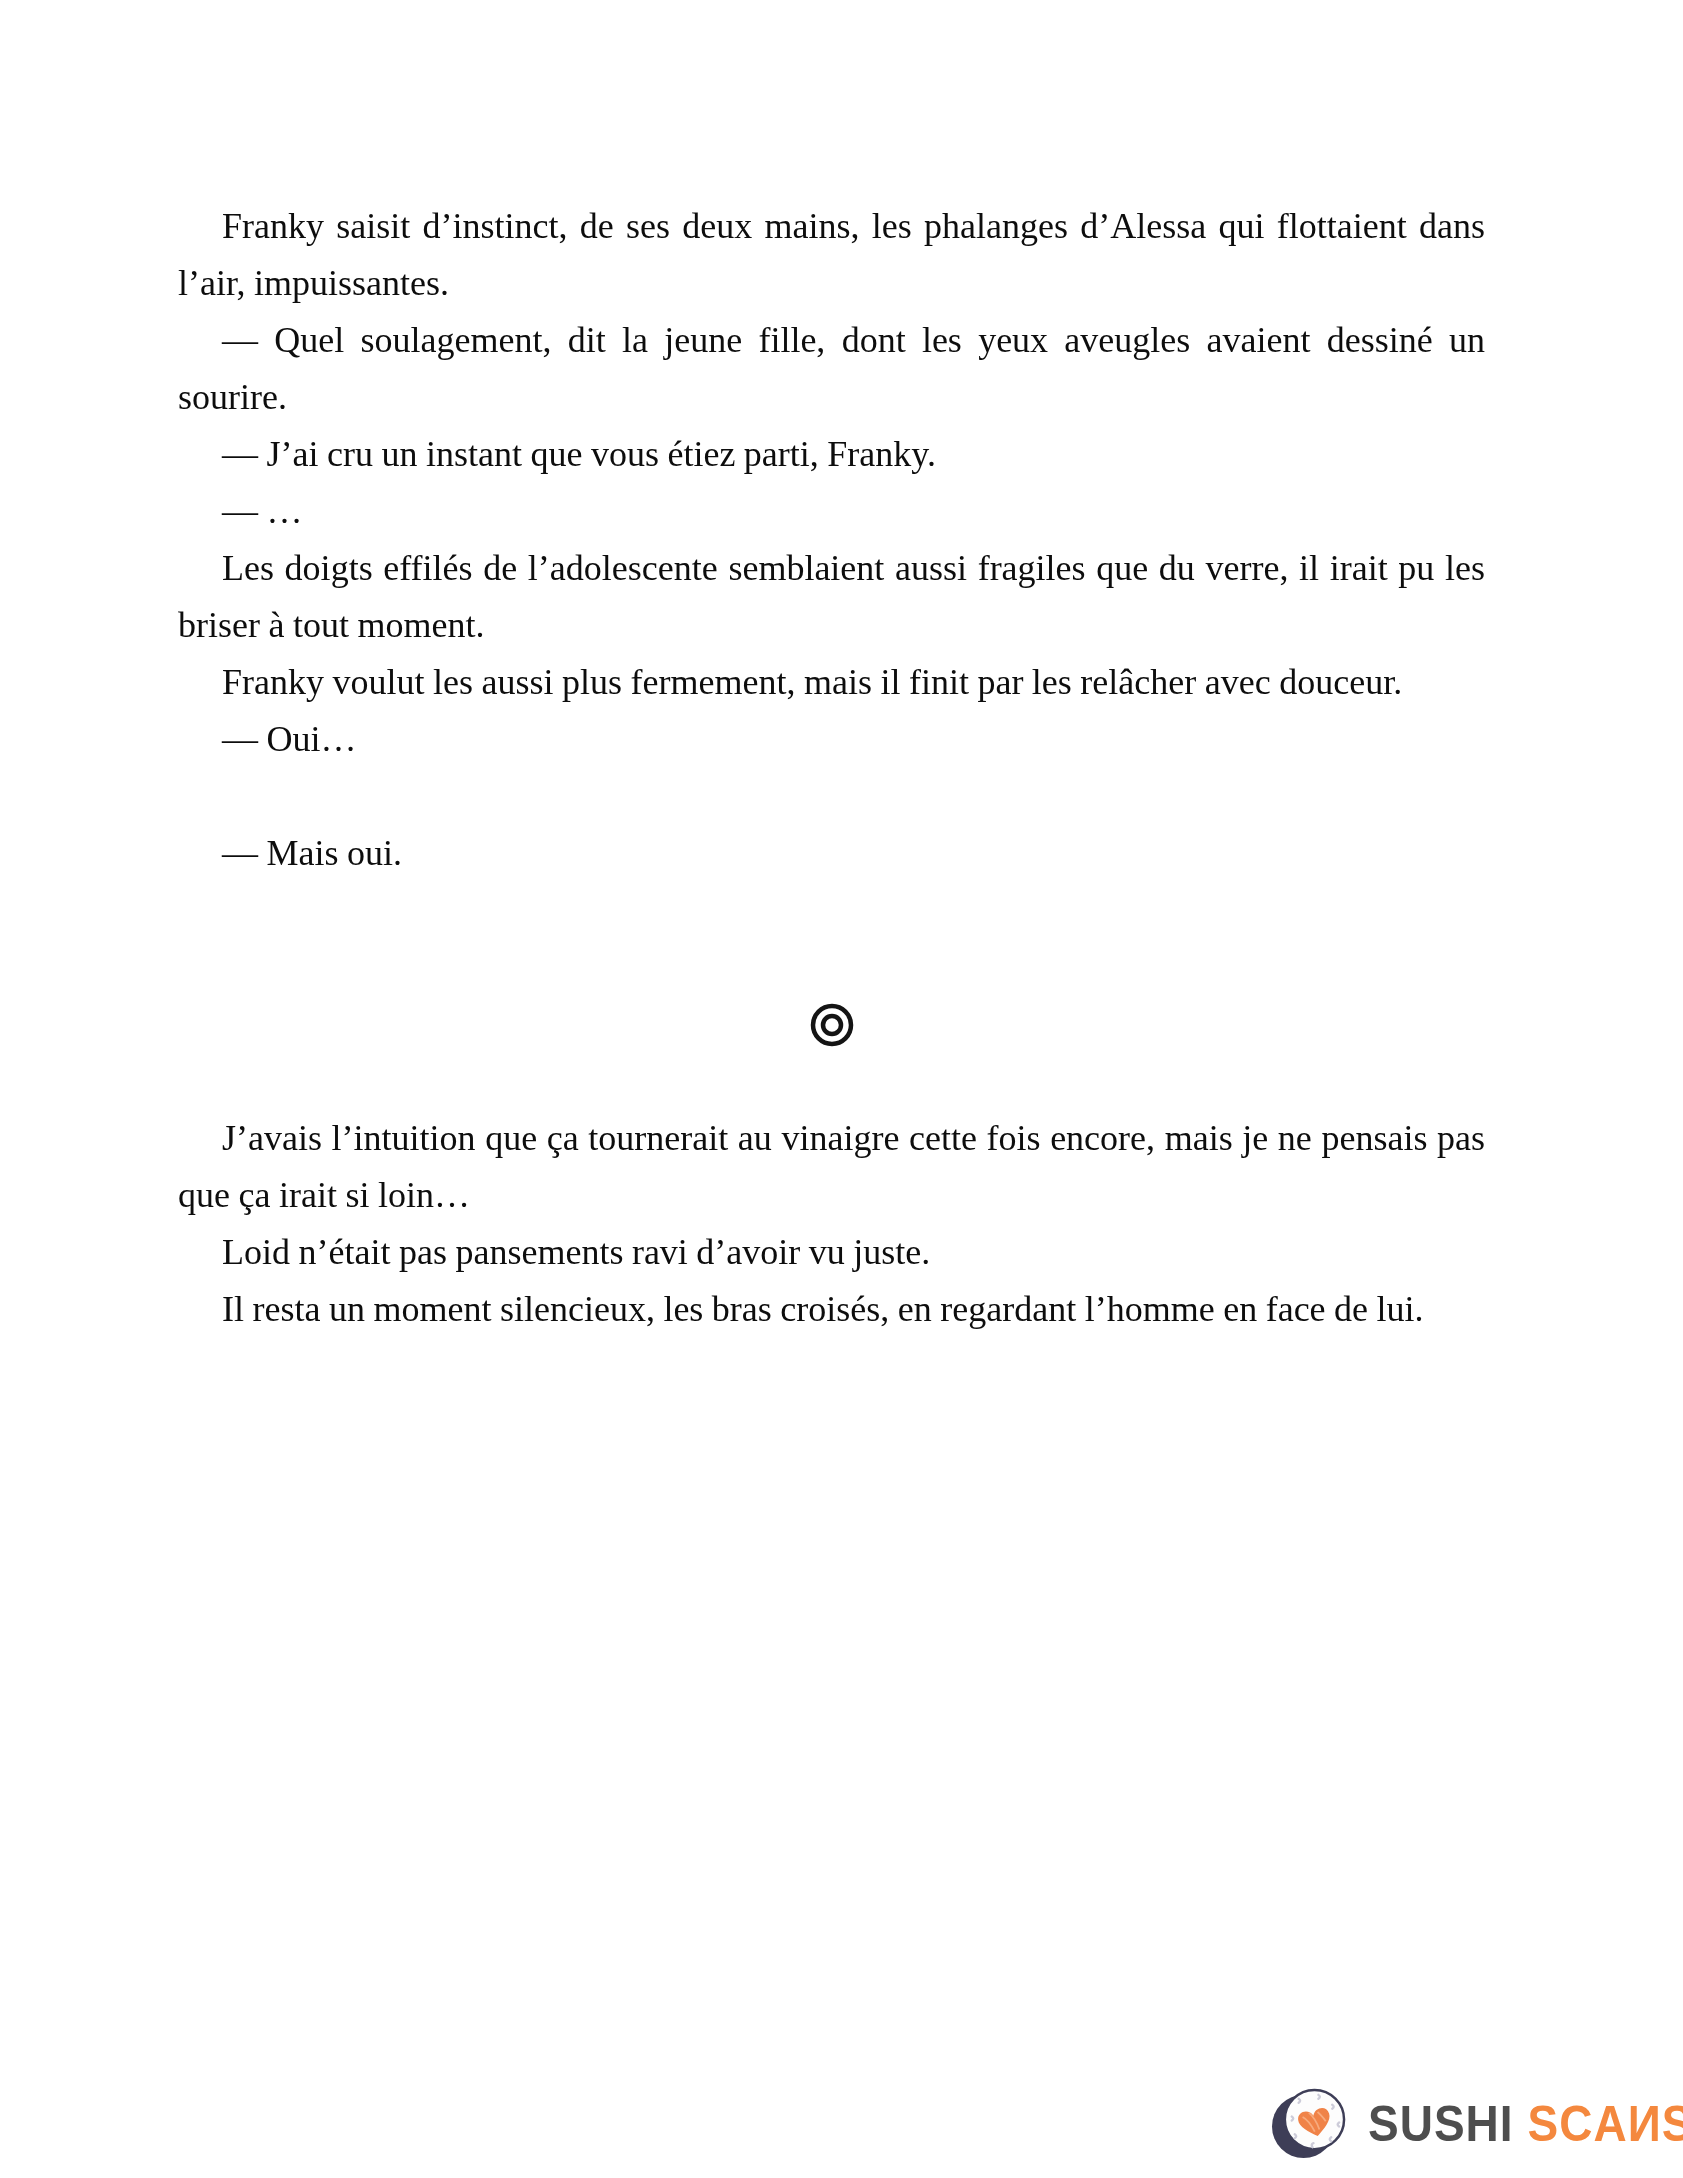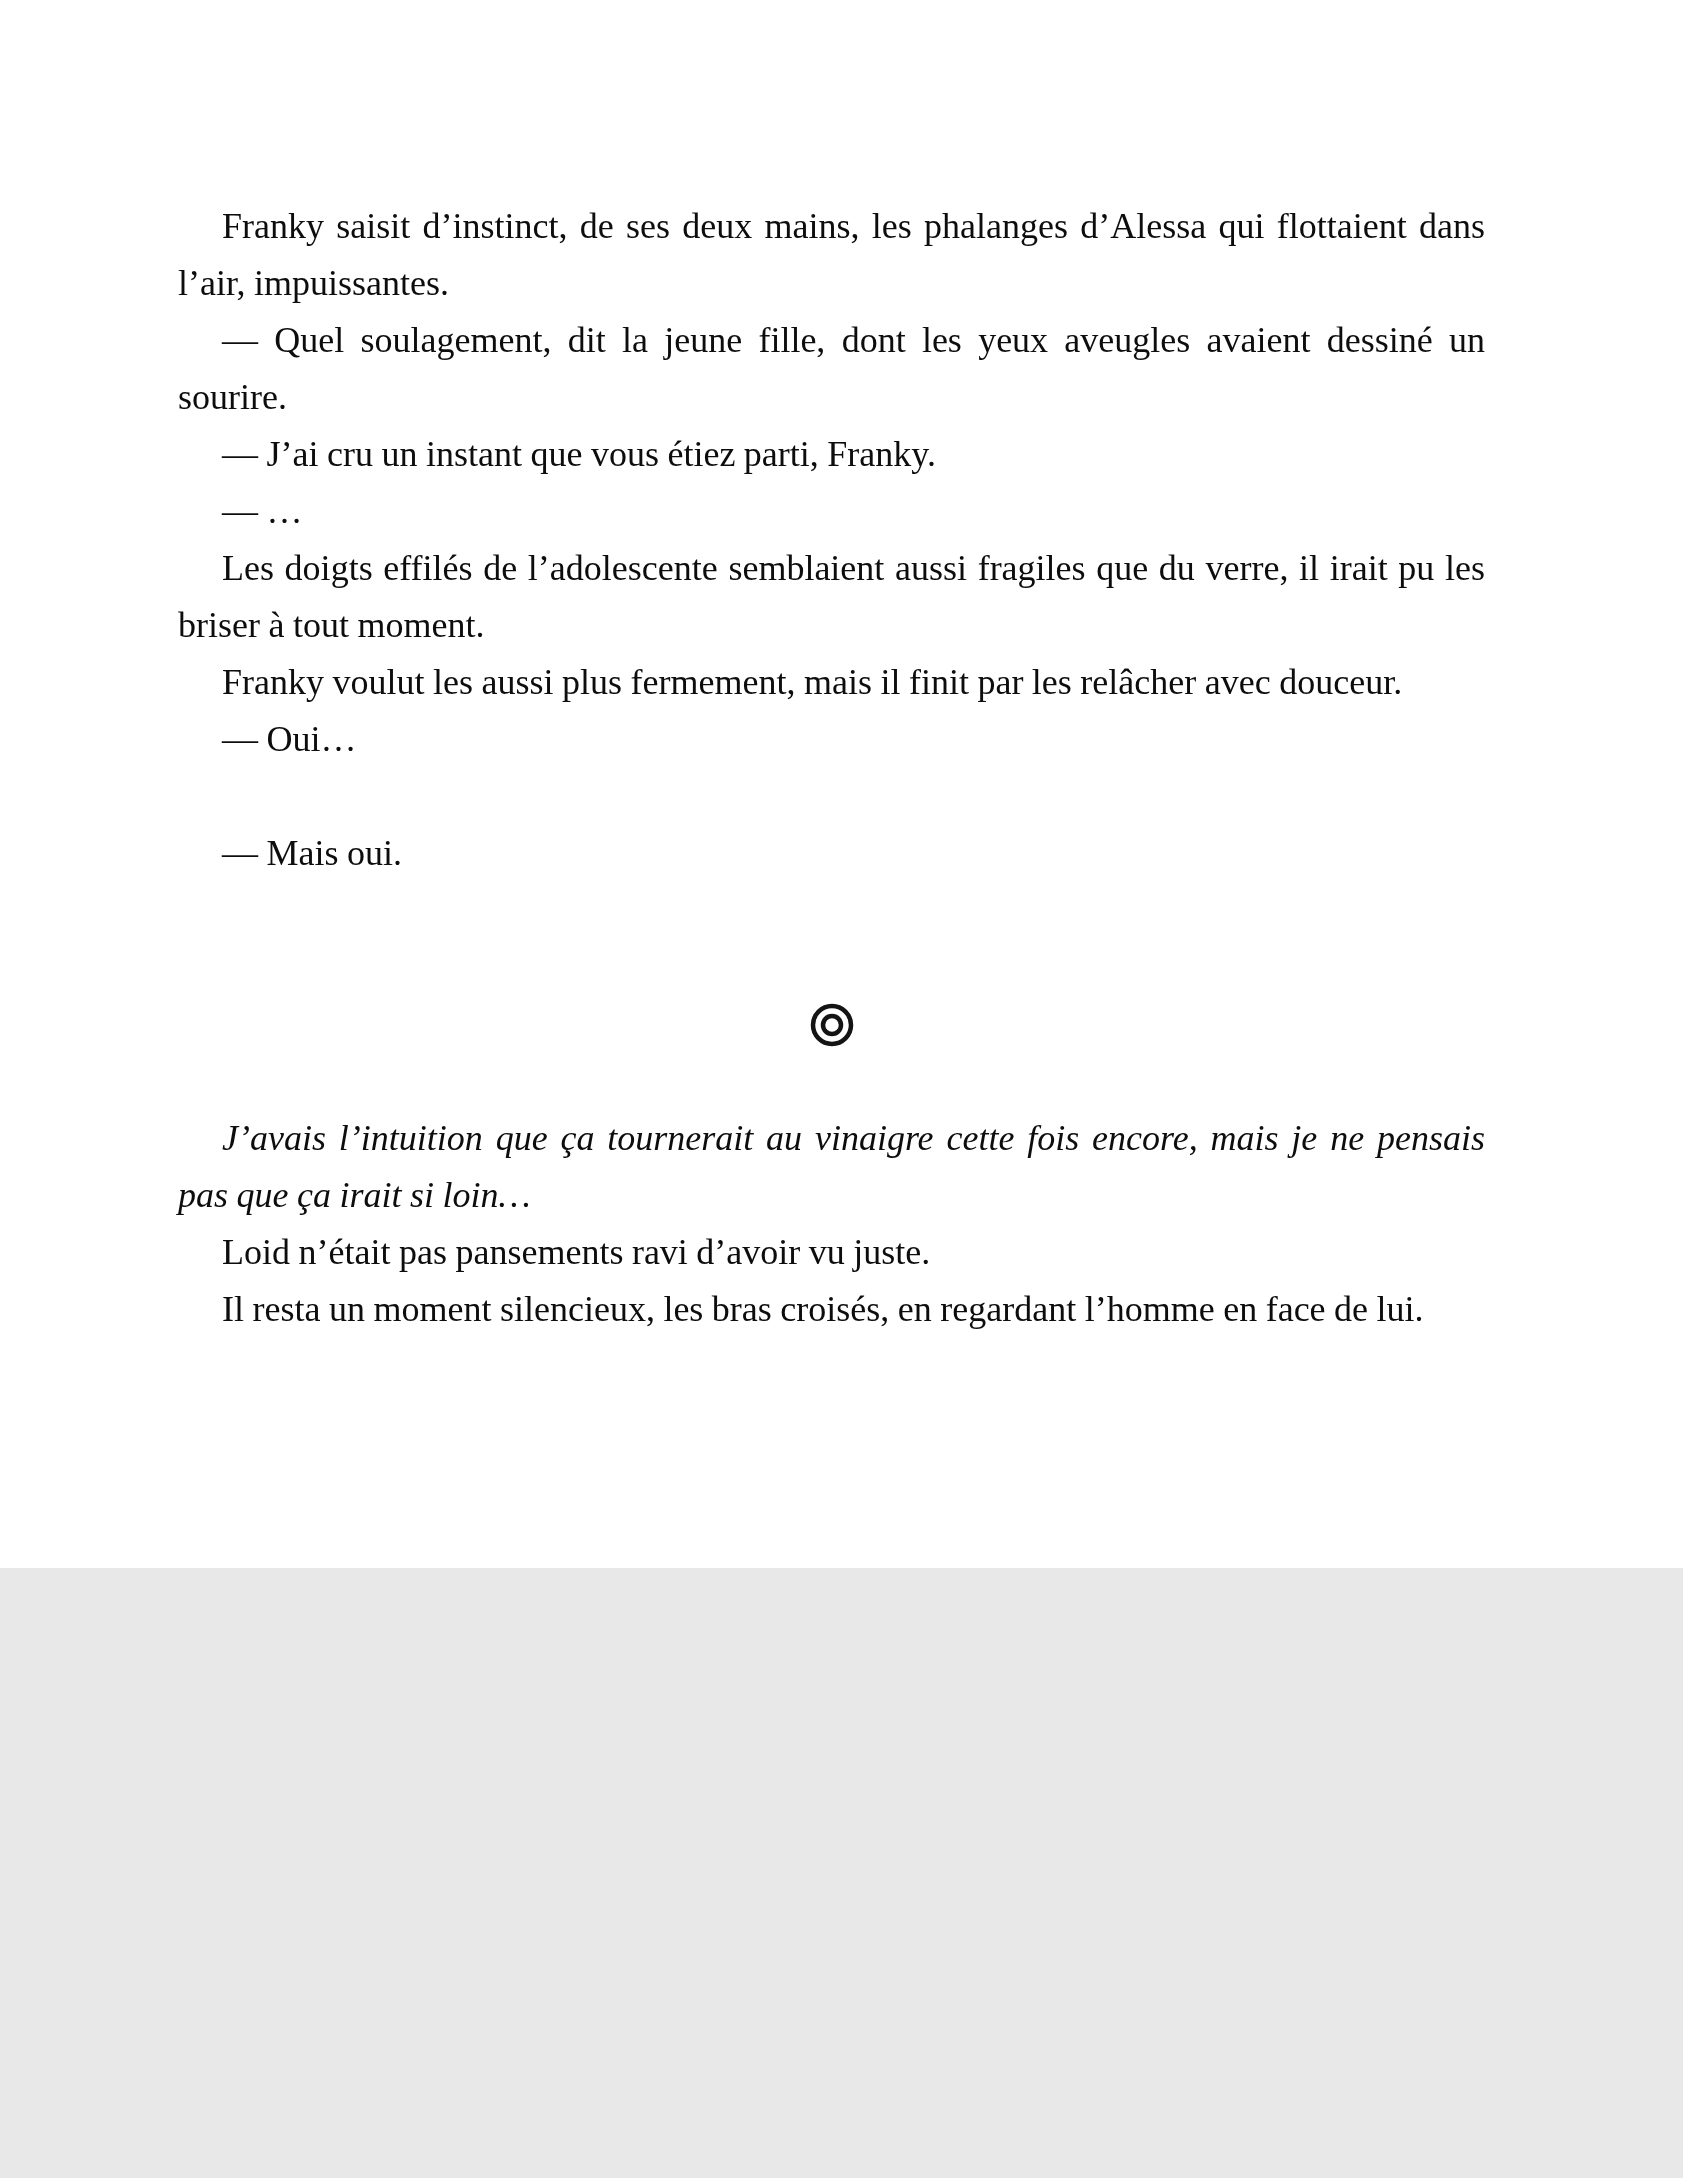--- a/index.html
+++ b/index.html
@@ -1,33 +1,33 @@
 <!DOCTYPE html>
 <html lang="fr" style="--paper: #ffffff; --ink: #0d0d0d; --brand_gray: #4e4e4e; --brand_orange: #f4883e; --nori: #3e3e57; --salmon: #f08348; --salmon_light: #f8b084; --rice_mark: #cdccd9;"><head>
 <meta charset="utf-8">
 <style>
   html,body { margin:0; padding:0; background:#e8e8e8; }
   .page {
     position:relative;
-    width:1683px; height:1568px;
+    width:1683px; height:2178px;
     margin:0 auto;
     background:var(--paper,#ffffff);
     color:var(--ink,#0d0d0d);
     font-family:"Liberation Serif","DejaVu Serif",serif;
     overflow:hidden;
   }
   .text-block {
     position:absolute;
     left:178px; top:198px; width:1307px;
     font-size:36px; line-height:57px;
     text-align:justify;
     word-spacing:-0.5px;
   }
   .text-block p { margin:0; text-indent:44px; }
-  .text-block p.italic { font-style:italic; }
+  .text-block p.italic { }
   .gap { height:57px; }
   .divider {
     height:57px; margin:57px 0;
     display:flex; align-items:center; justify-content:center;
   }
   .divider svg { display:block; }
   .brand {
     position:absolute; left:1269px; top:2085px;
     display:flex; align-items:center;
   }

